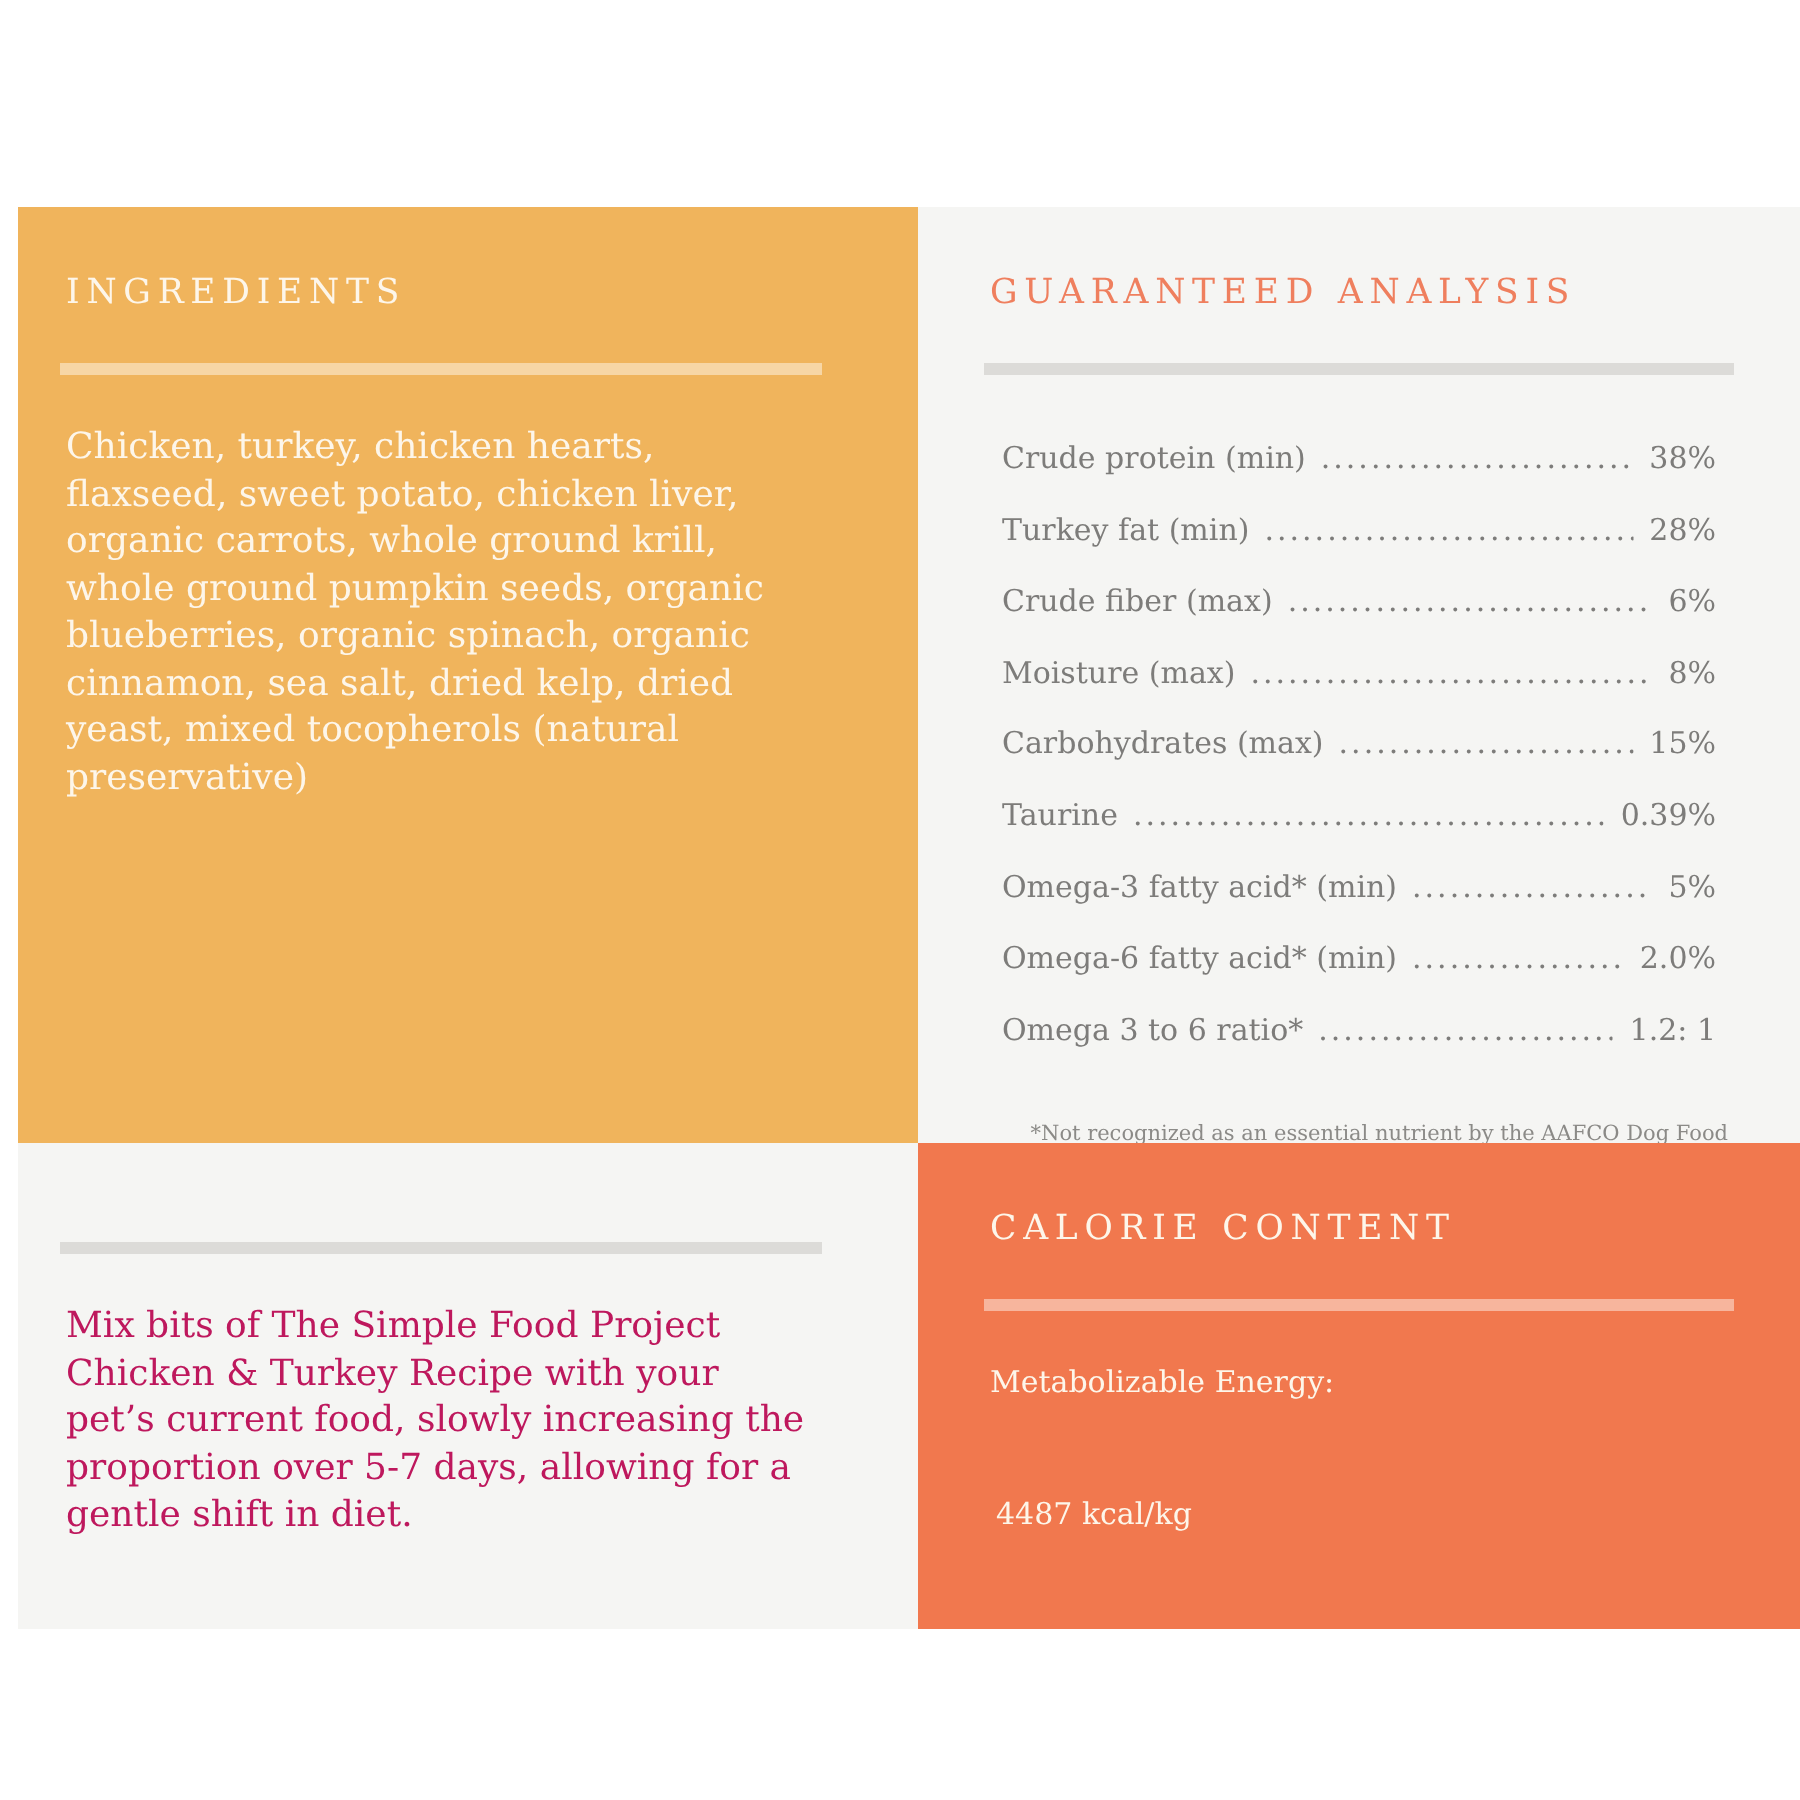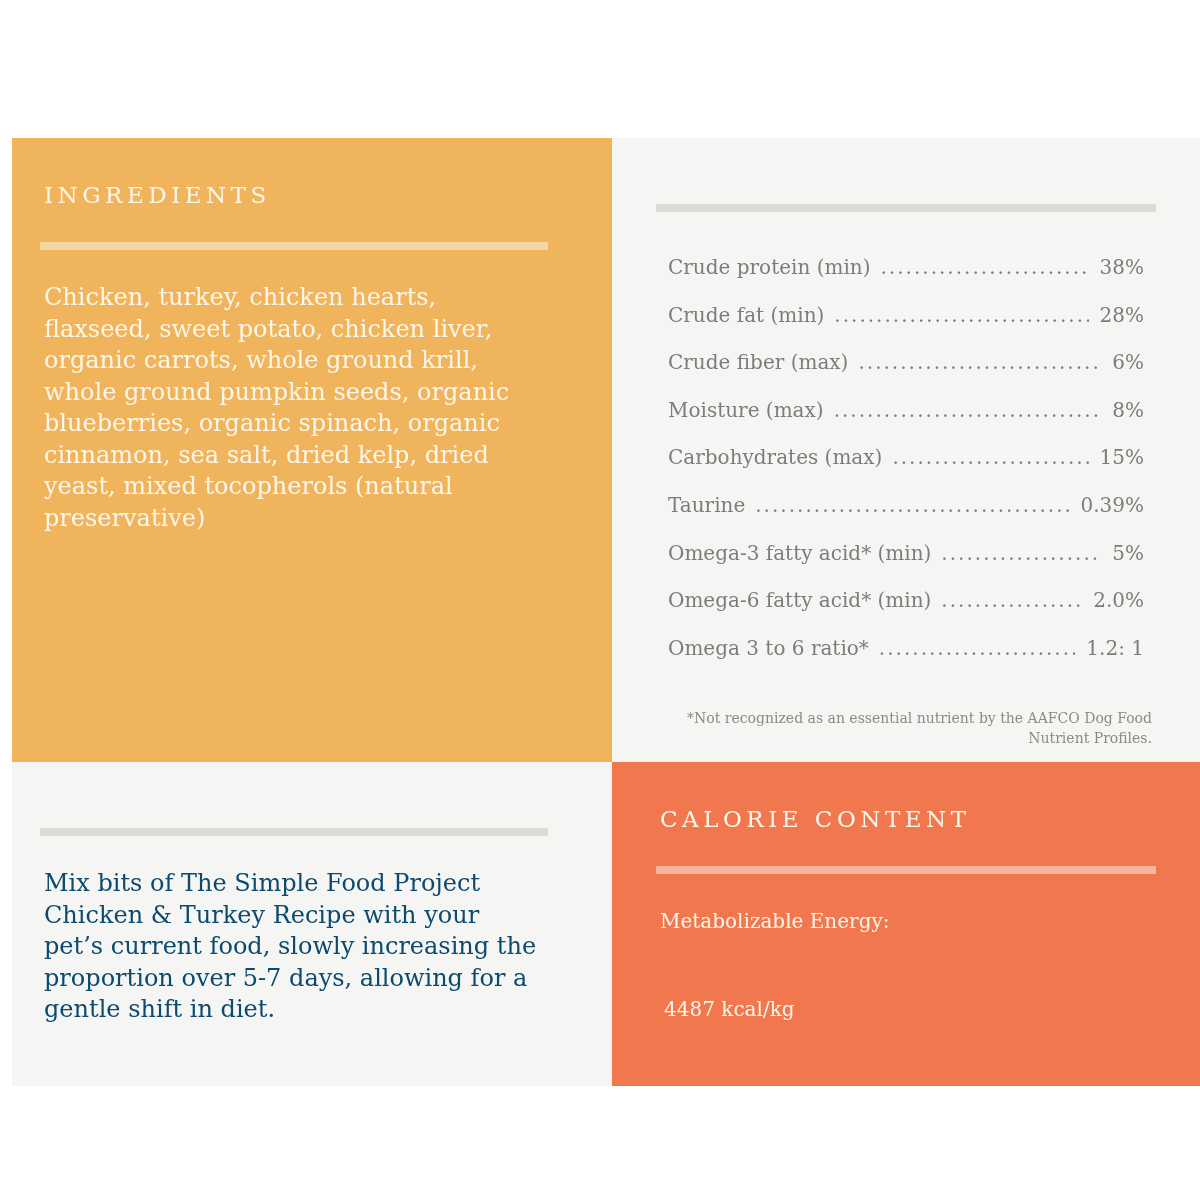--- a/index.html
+++ b/index.html
@@ -42,21 +42,21 @@
   }
   .divider-on-color { background: rgba(255,255,255,0.45); }
   .divider-on-gray  { background: #dcdbd8; }
 
   .body-text {
     margin-top: 28px;
     font-size: 24px;
     line-height: 31.5px;
   }
   .text-cream { color: #fdf6ea; }
-  .text-gray  { color: #0c4a6e; }
+  .text-gray  { color: #be185d; }
 
   
   .ga-rows { margin-top: 28px; }
   .ga-row {
     display: flex;
     font-size: 20px;
     line-height: 31.6px;
     color: #7d7c7a;
   }
   .ga-label { white-space: nowrap; flex: 0 0 auto; }
@@ -87,29 +87,30 @@
 <div class="sheet">
   <div class="grid">
 
     <section class="panel left panel-orange">
       <h2 class="panel-heading heading-cream">INGREDIENTS</h2>
       <div class="divider divider-on-color"></div>
       <p class="body-text text-cream">Chicken, turkey, chicken hearts, flaxseed, sweet potato, chicken liver, organic carrots, whole ground krill, whole ground pumpkin seeds, organic blueberries, organic spinach, organic cinnamon, sea salt, dried kelp, dried yeast, mixed tocopherols (natural preservative)</p>
     </section>
 
     <section class="panel right panel-gray">
+      <h2 class="panel-heading heading-coral">GUARANTEED ANALYSIS</h2>
       <div class="divider divider-on-gray"></div>
       <div class="ga-rows">
           <div class="ga-row">
             <span class="ga-label">Crude protein (min)</span>
             <span class="ga-dots">........................................................................................................................</span>
             <span class="ga-value">38%</span>
           </div>
           <div class="ga-row">
-            <span class="ga-label">Crude fat (min)</span>
+            <span class="ga-label">Turkey fat (min)</span>
             <span class="ga-dots">........................................................................................................................</span>
             <span class="ga-value">28%</span>
           </div>
           <div class="ga-row">
             <span class="ga-label">Crude fiber (max)</span>
             <span class="ga-dots">........................................................................................................................</span>
             <span class="ga-value">6%</span>
           </div>
           <div class="ga-row">
             <span class="ga-label">Moisture (max)</span>

